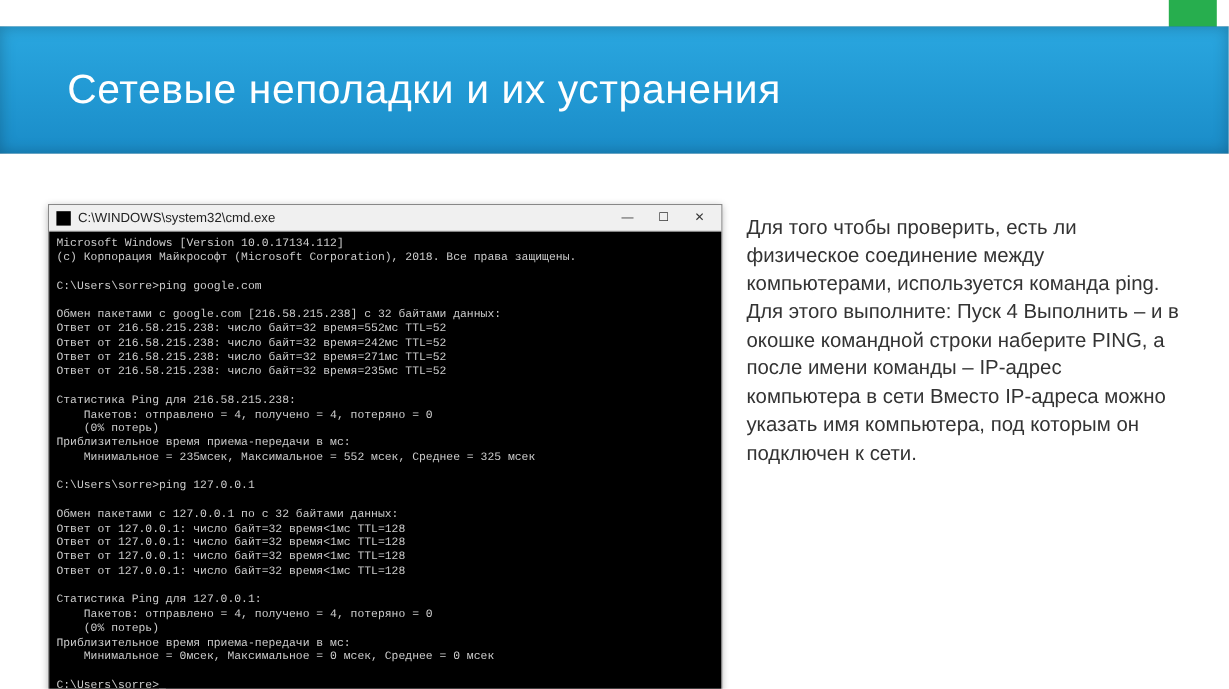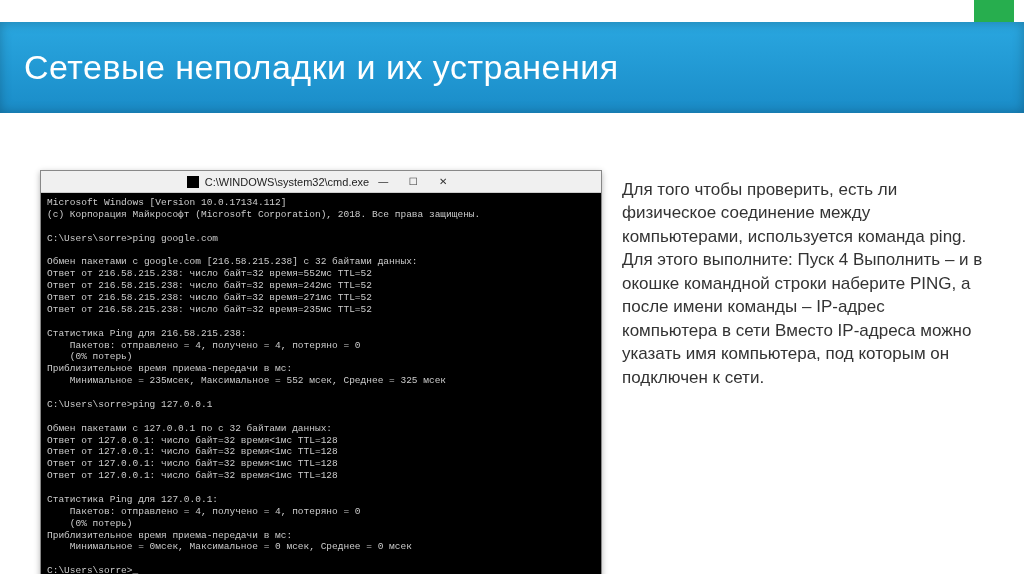--- a/index.html
+++ b/index.html
@@ -15,26 +15,26 @@
     width: 1024px;
     height: 574px;
     position: relative;
     background: #fff;
   }
   .banner {
     position: absolute;
     top: 22px;
     left: 0;
     right: 0;
-    height: 91px;
+    height: 106px;
     background: linear-gradient(180deg, #2aa7e0 0%, #1a8cc8 100%);
     box-shadow: 0 0 12px rgba(0,0,0,0.25) inset;
     display: flex;
     align-items: center;
-    padding-left: 24px;
+    padding-left: 56px;
   }
   .banner h1 {
     color: #fff;
     font-size: 34px;
     font-weight: 300;
     letter-spacing: 0.5px;
   }
   .accent {
     position: absolute;
     top: 0;
@@ -71,21 +71,21 @@
     width: 562px;
     background: #fff;
     border: 1px solid #888;
     box-shadow: 0 2px 6px rgba(0,0,0,0.3);
   }
   .cmd-titlebar {
     height: 22px;
     background: #f0f0f0;
     display: flex;
     align-items: center;
-    justify-content: center;
+    justify-content: space-between;
     padding: 0 4px 0 6px;
     font-size: 11px;
     color: #222;
     border-bottom: 1px solid #ccc;
   }
   .cmd-titlebar .left-t {
     display: flex;
     align-items: center;
     gap: 6px;
   }

